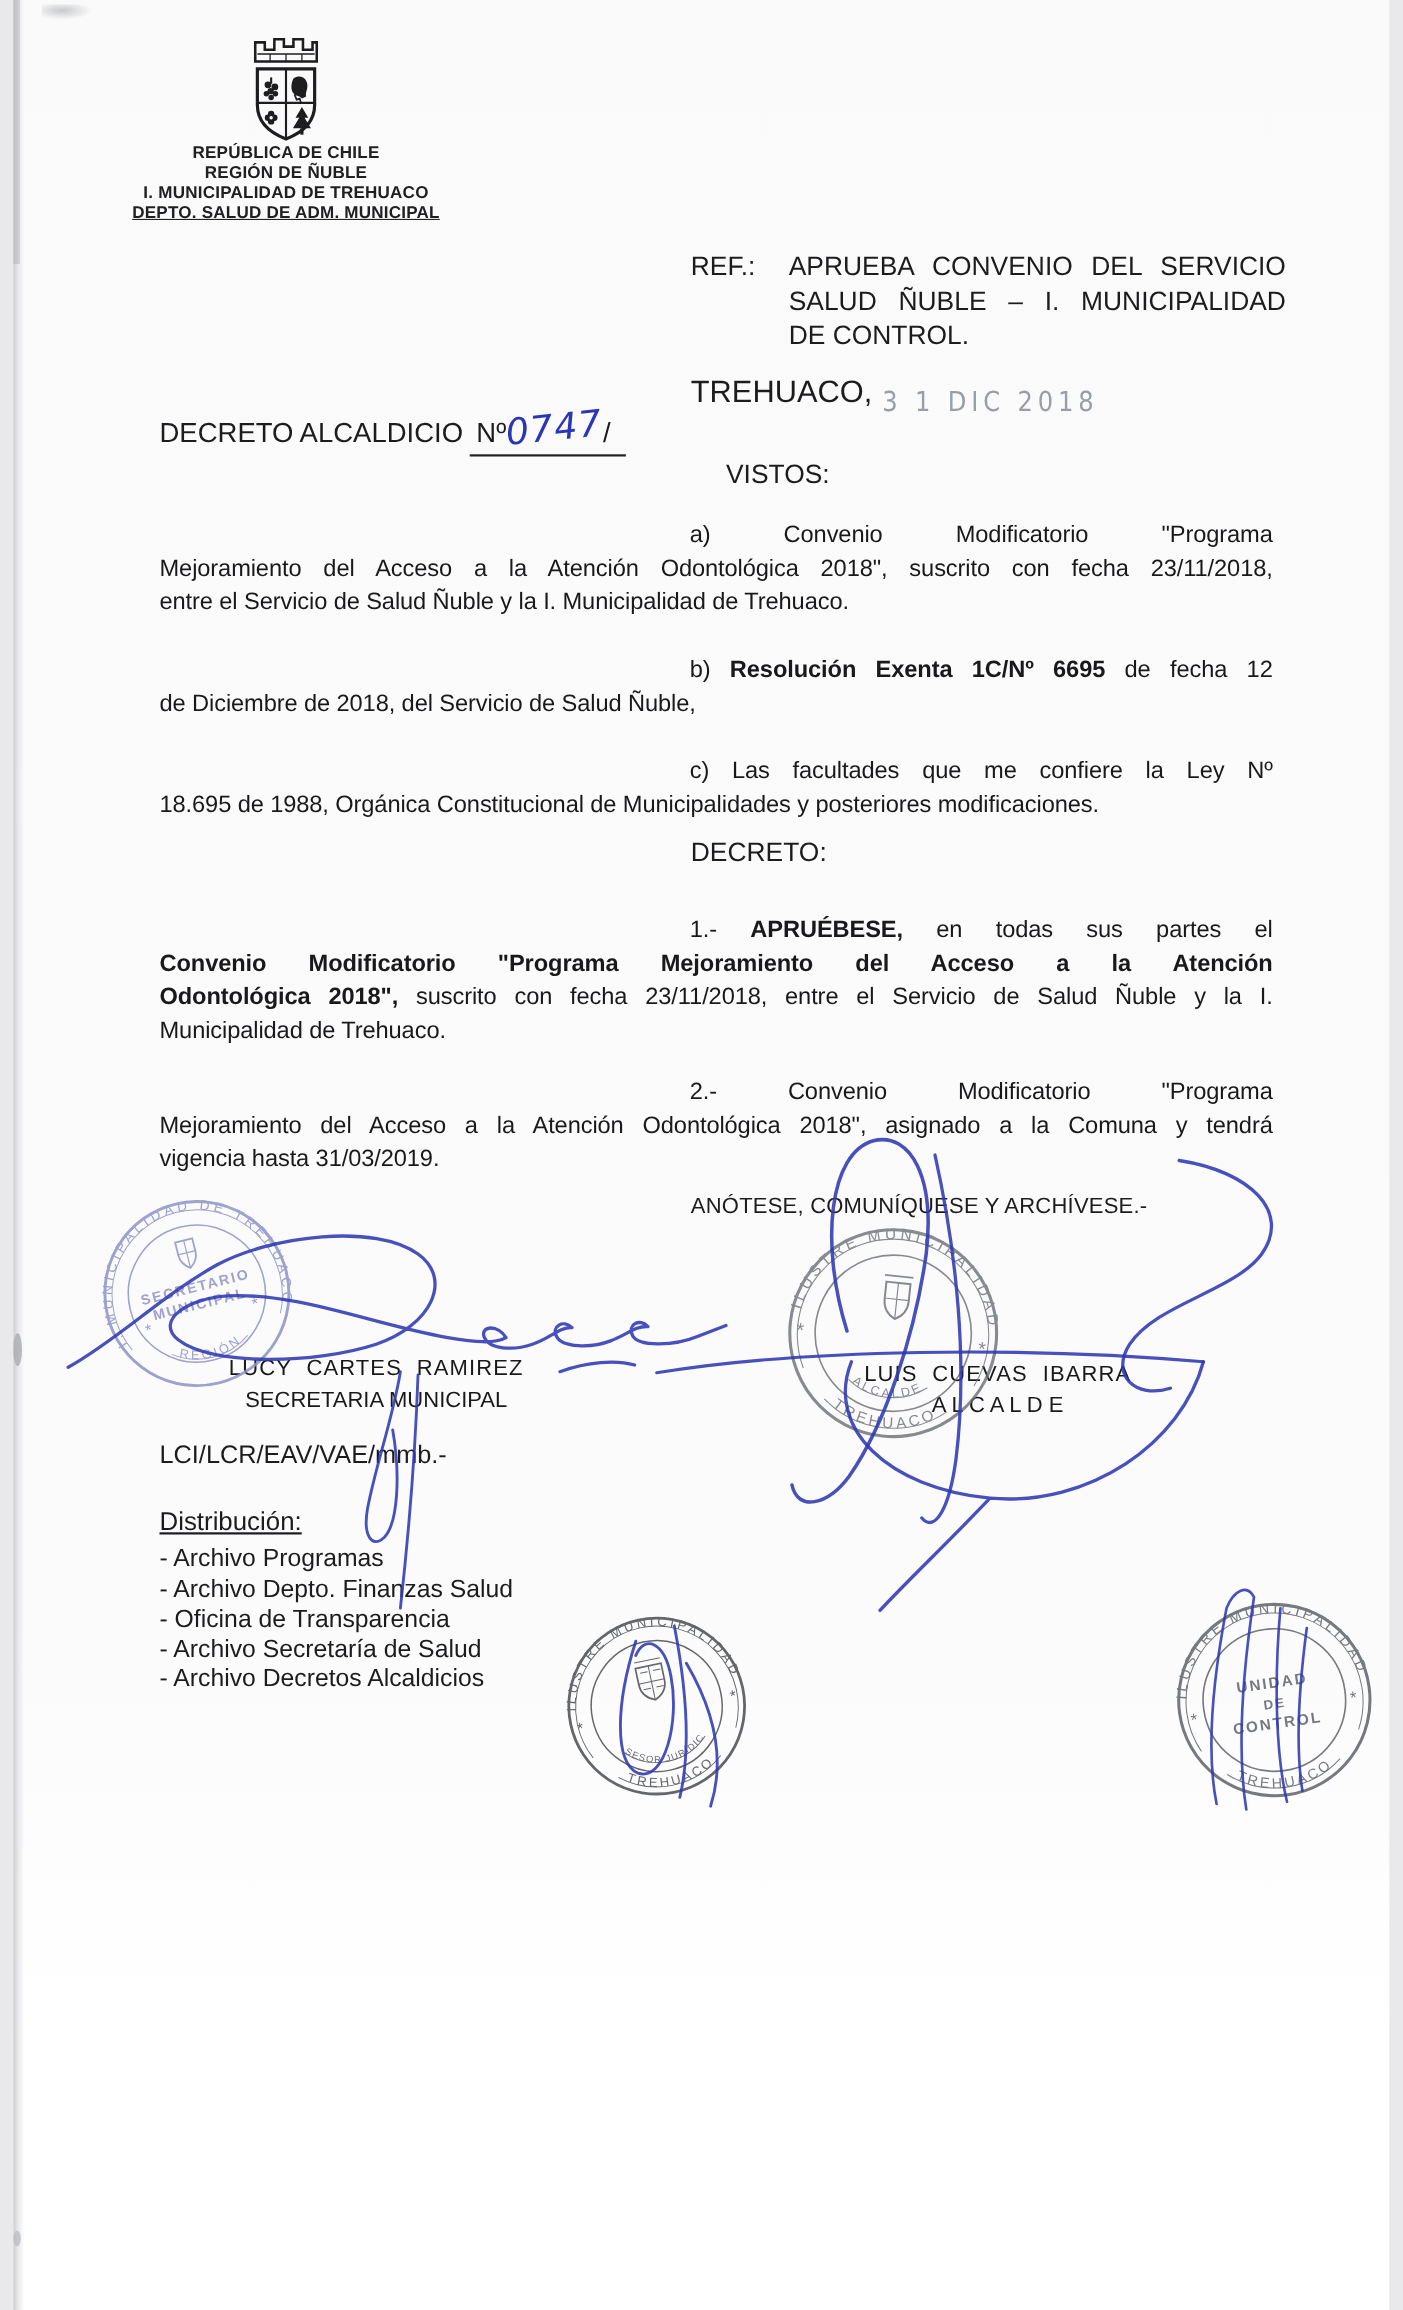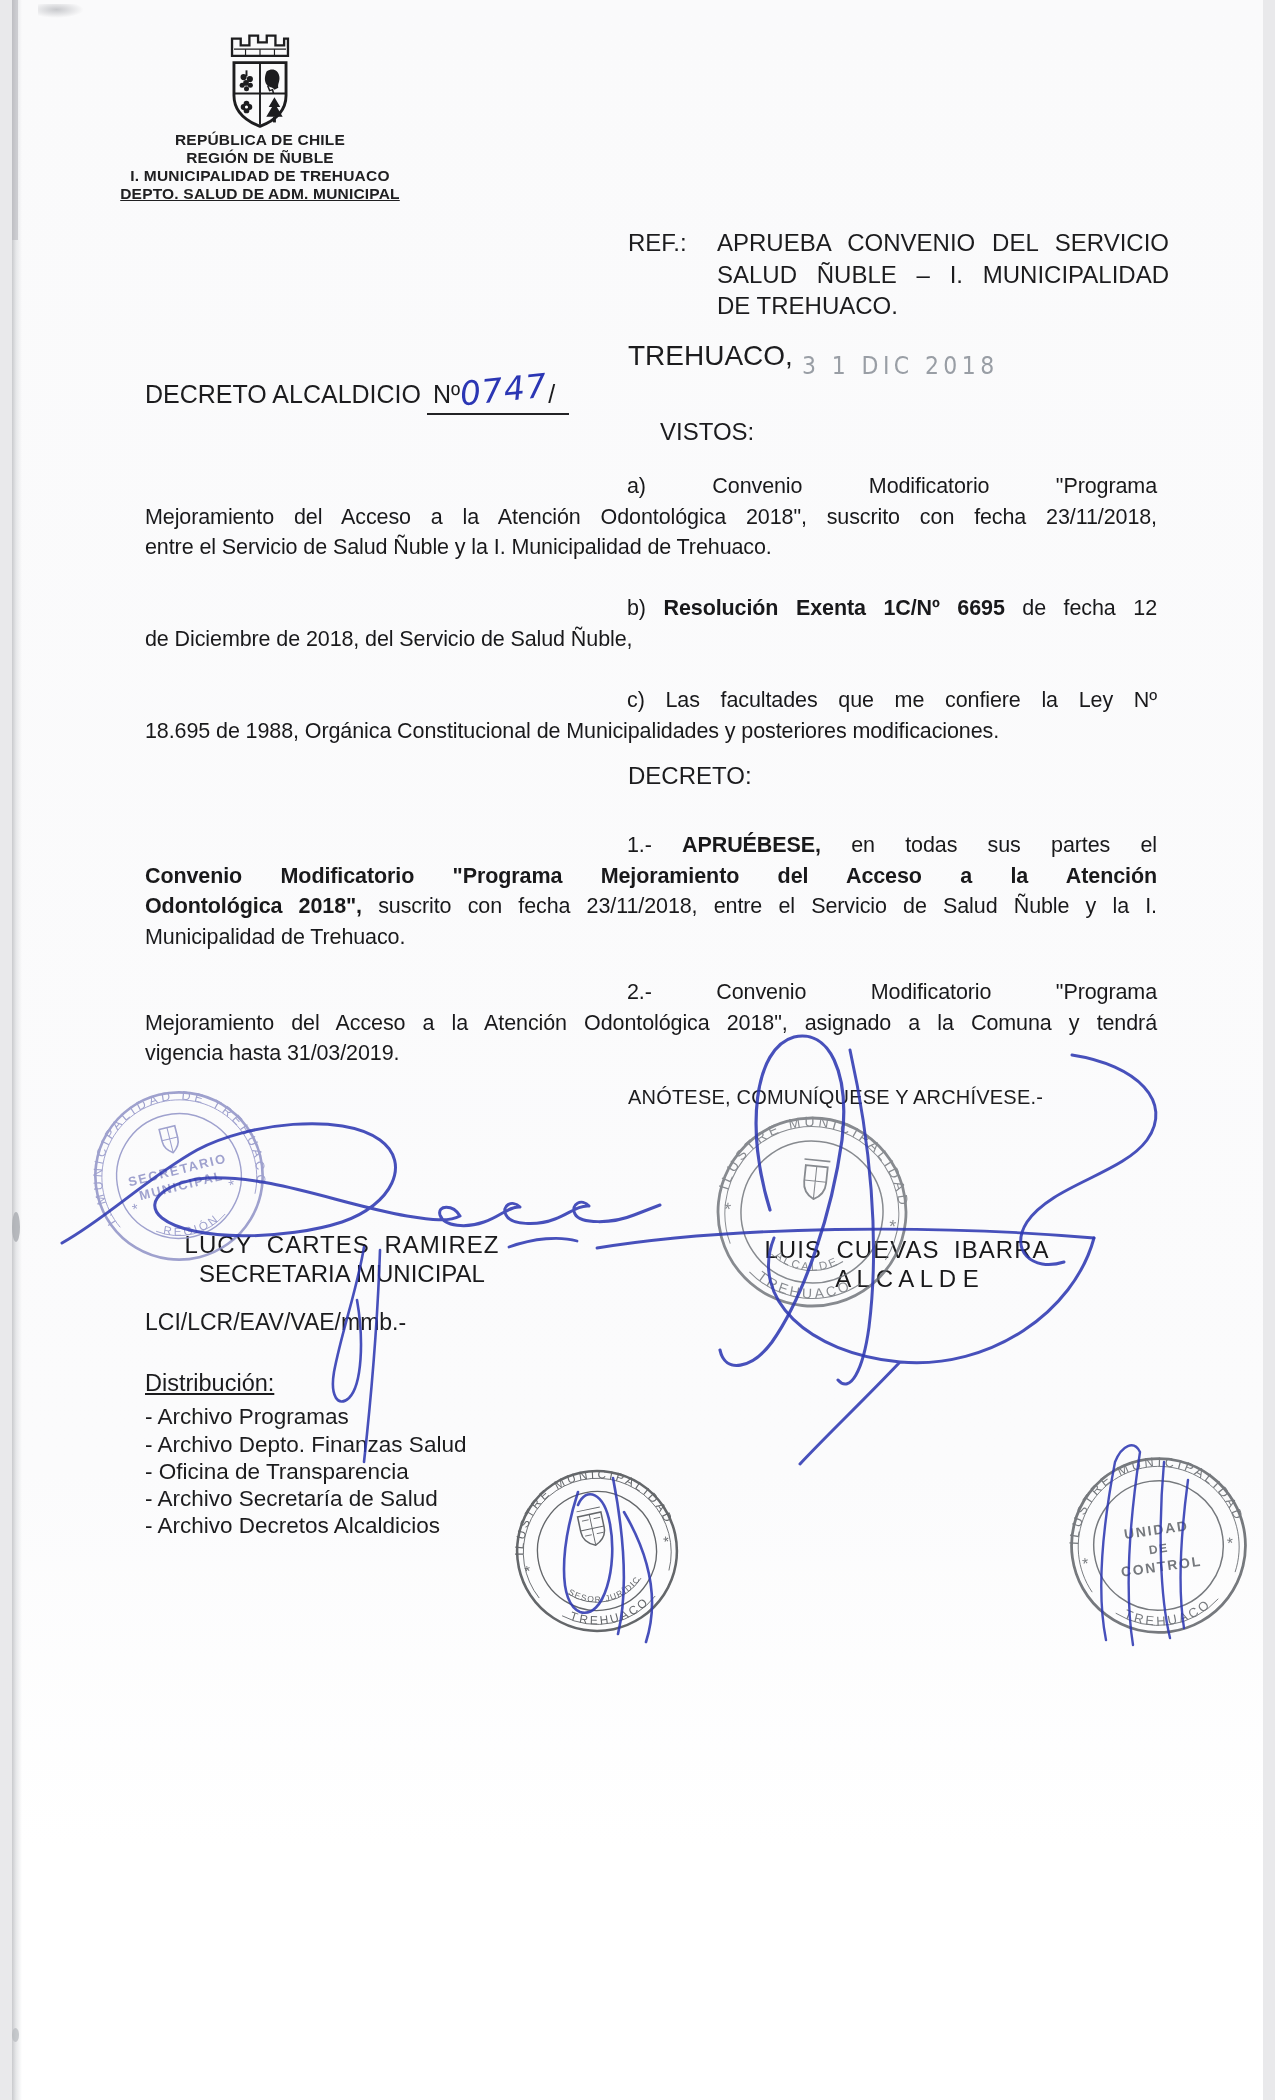--- a/index.html
+++ b/index.html
@@ -42,21 +42,21 @@
   .t-decreto { top:762px; }
 
   .par { position:absolute; left:133px; width:1012px; font-size:21.5px; line-height:30.6px; letter-spacing:-.1px; color:#19191b; }
   .par .jl { text-align:justify; text-align-last:justify; }
   .par .first { padding-left:482px; }
   .p-a { top:471px; } .p-b { top:593px; } .p-c { top:685px; }
   .p-1 { top:830px; } .p-2 { top:977px; }
 
   .closing { position:absolute; left:616px; top:1086px; font-size:20px; letter-spacing:.2px; }
 
-  .sig-block { position:absolute; text-align:center; font-size:24px; line-height:29px; color:#19191b; }
+  .sig-block { position:absolute; text-align:center; font-size:20px; line-height:29px; color:#19191b; }
   .sig-left { left:130px; top:1230px; width:400px; }
   .sig-right { left:660px; top:1235px; width:470px; }
   .sig-name { letter-spacing:1px; word-spacing:7px; }
 
   .initials { position:absolute; left:133px; top:1309px; font-size:23px; }
   .dist { position:absolute; left:133px; top:1370px; font-size:22.5px; line-height:27.3px; }
   .dist-title { text-decoration:underline; margin-bottom:6px; font-size:23.5px; }
 
   .stamp { position:absolute; }
   .st-secretaria { left:78px;  top:1087px; width:178px; height:178px; transform:rotate(-14deg); opacity:.85; }
@@ -113,21 +113,21 @@
     <div>REGIÓN DE ÑUBLE</div>
     <div>I. MUNICIPALIDAD DE TREHUACO</div>
     <div class="underl">DEPTO. SALUD DE ADM. MUNICIPAL</div>
   </div>
 
   <div class="ref">
     <span class="ref-label">REF.:</span>
     <div class="ref-lines">
       <div class="jref">APRUEBA CONVENIO DEL SERVICIO</div>
       <div class="jref">SALUD ÑUBLE – I. MUNICIPALIDAD</div>
-      <div>DE TREHUACO.</div>
+      <div>DE CONTROL.</div>
     </div>
   </div>
 
   <div class="city">TREHUACO,</div>
   <div class="datestamp">3 1 DIC 2018</div>
 
   <div class="decree-line">
     <span>DECRETO ALCALDICIO</span><span class="decree-underline"><span>Nº</span><span class="hand">0747</span><span>/</span></span>
   </div>
 

